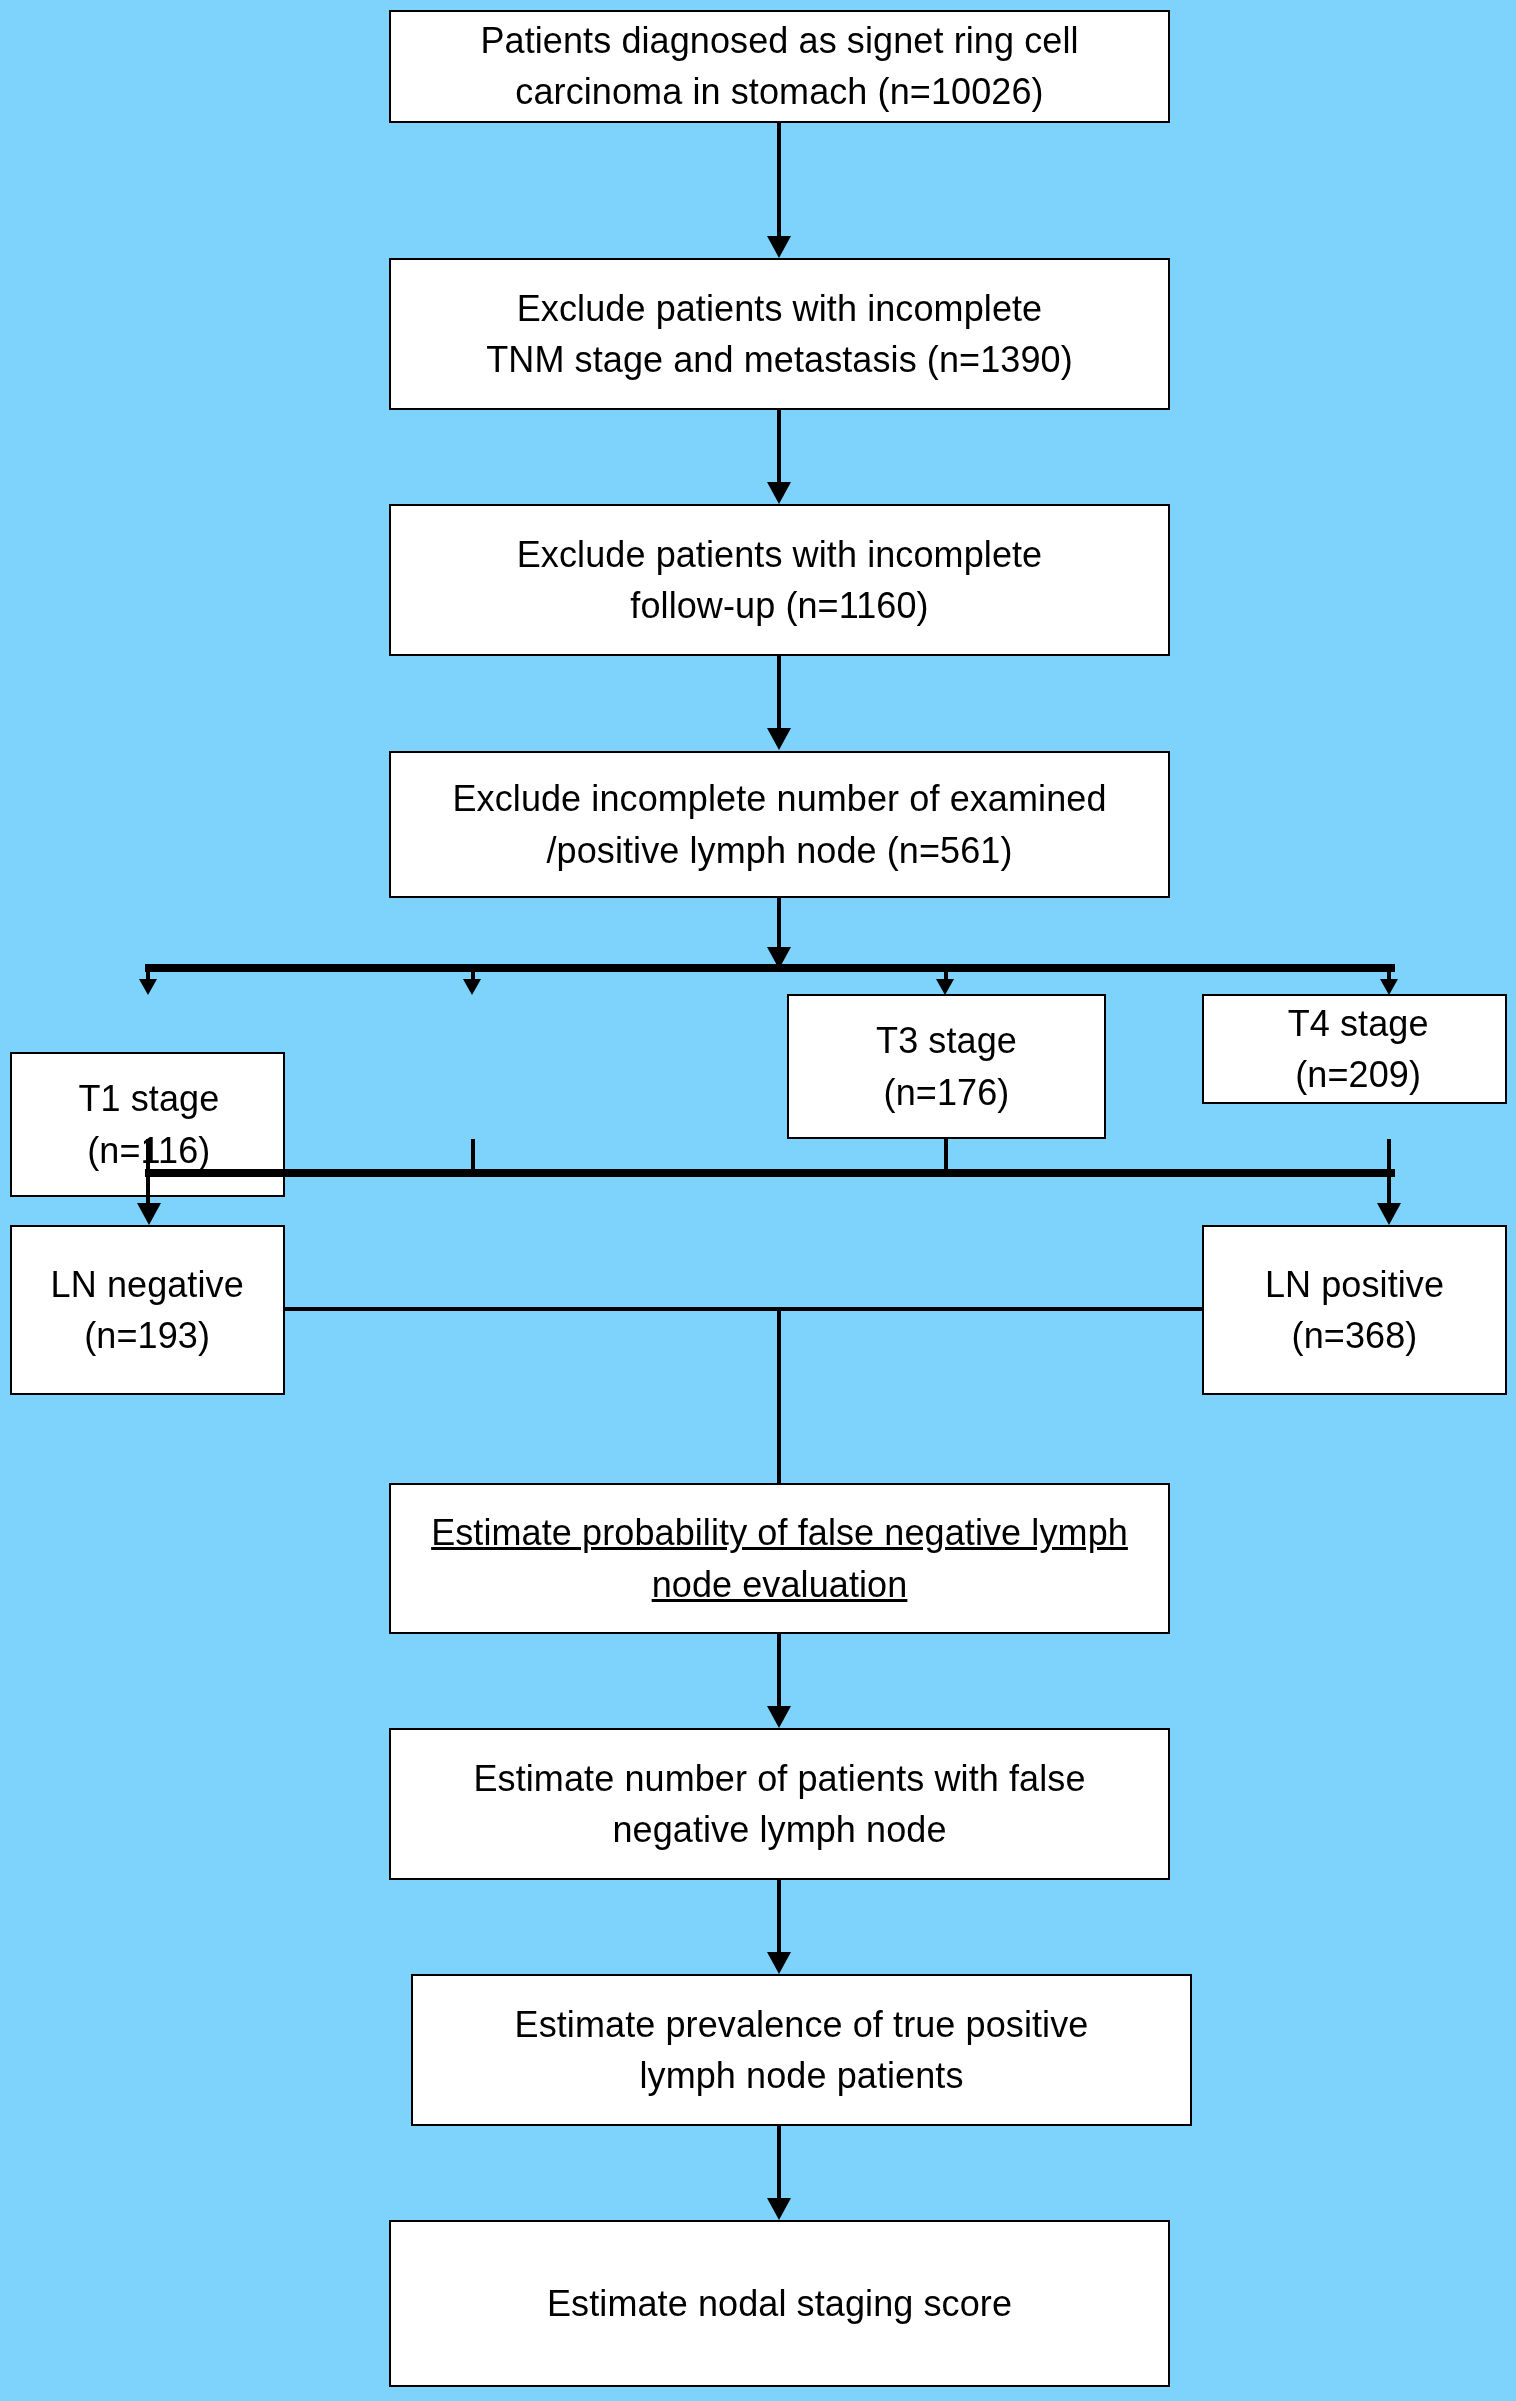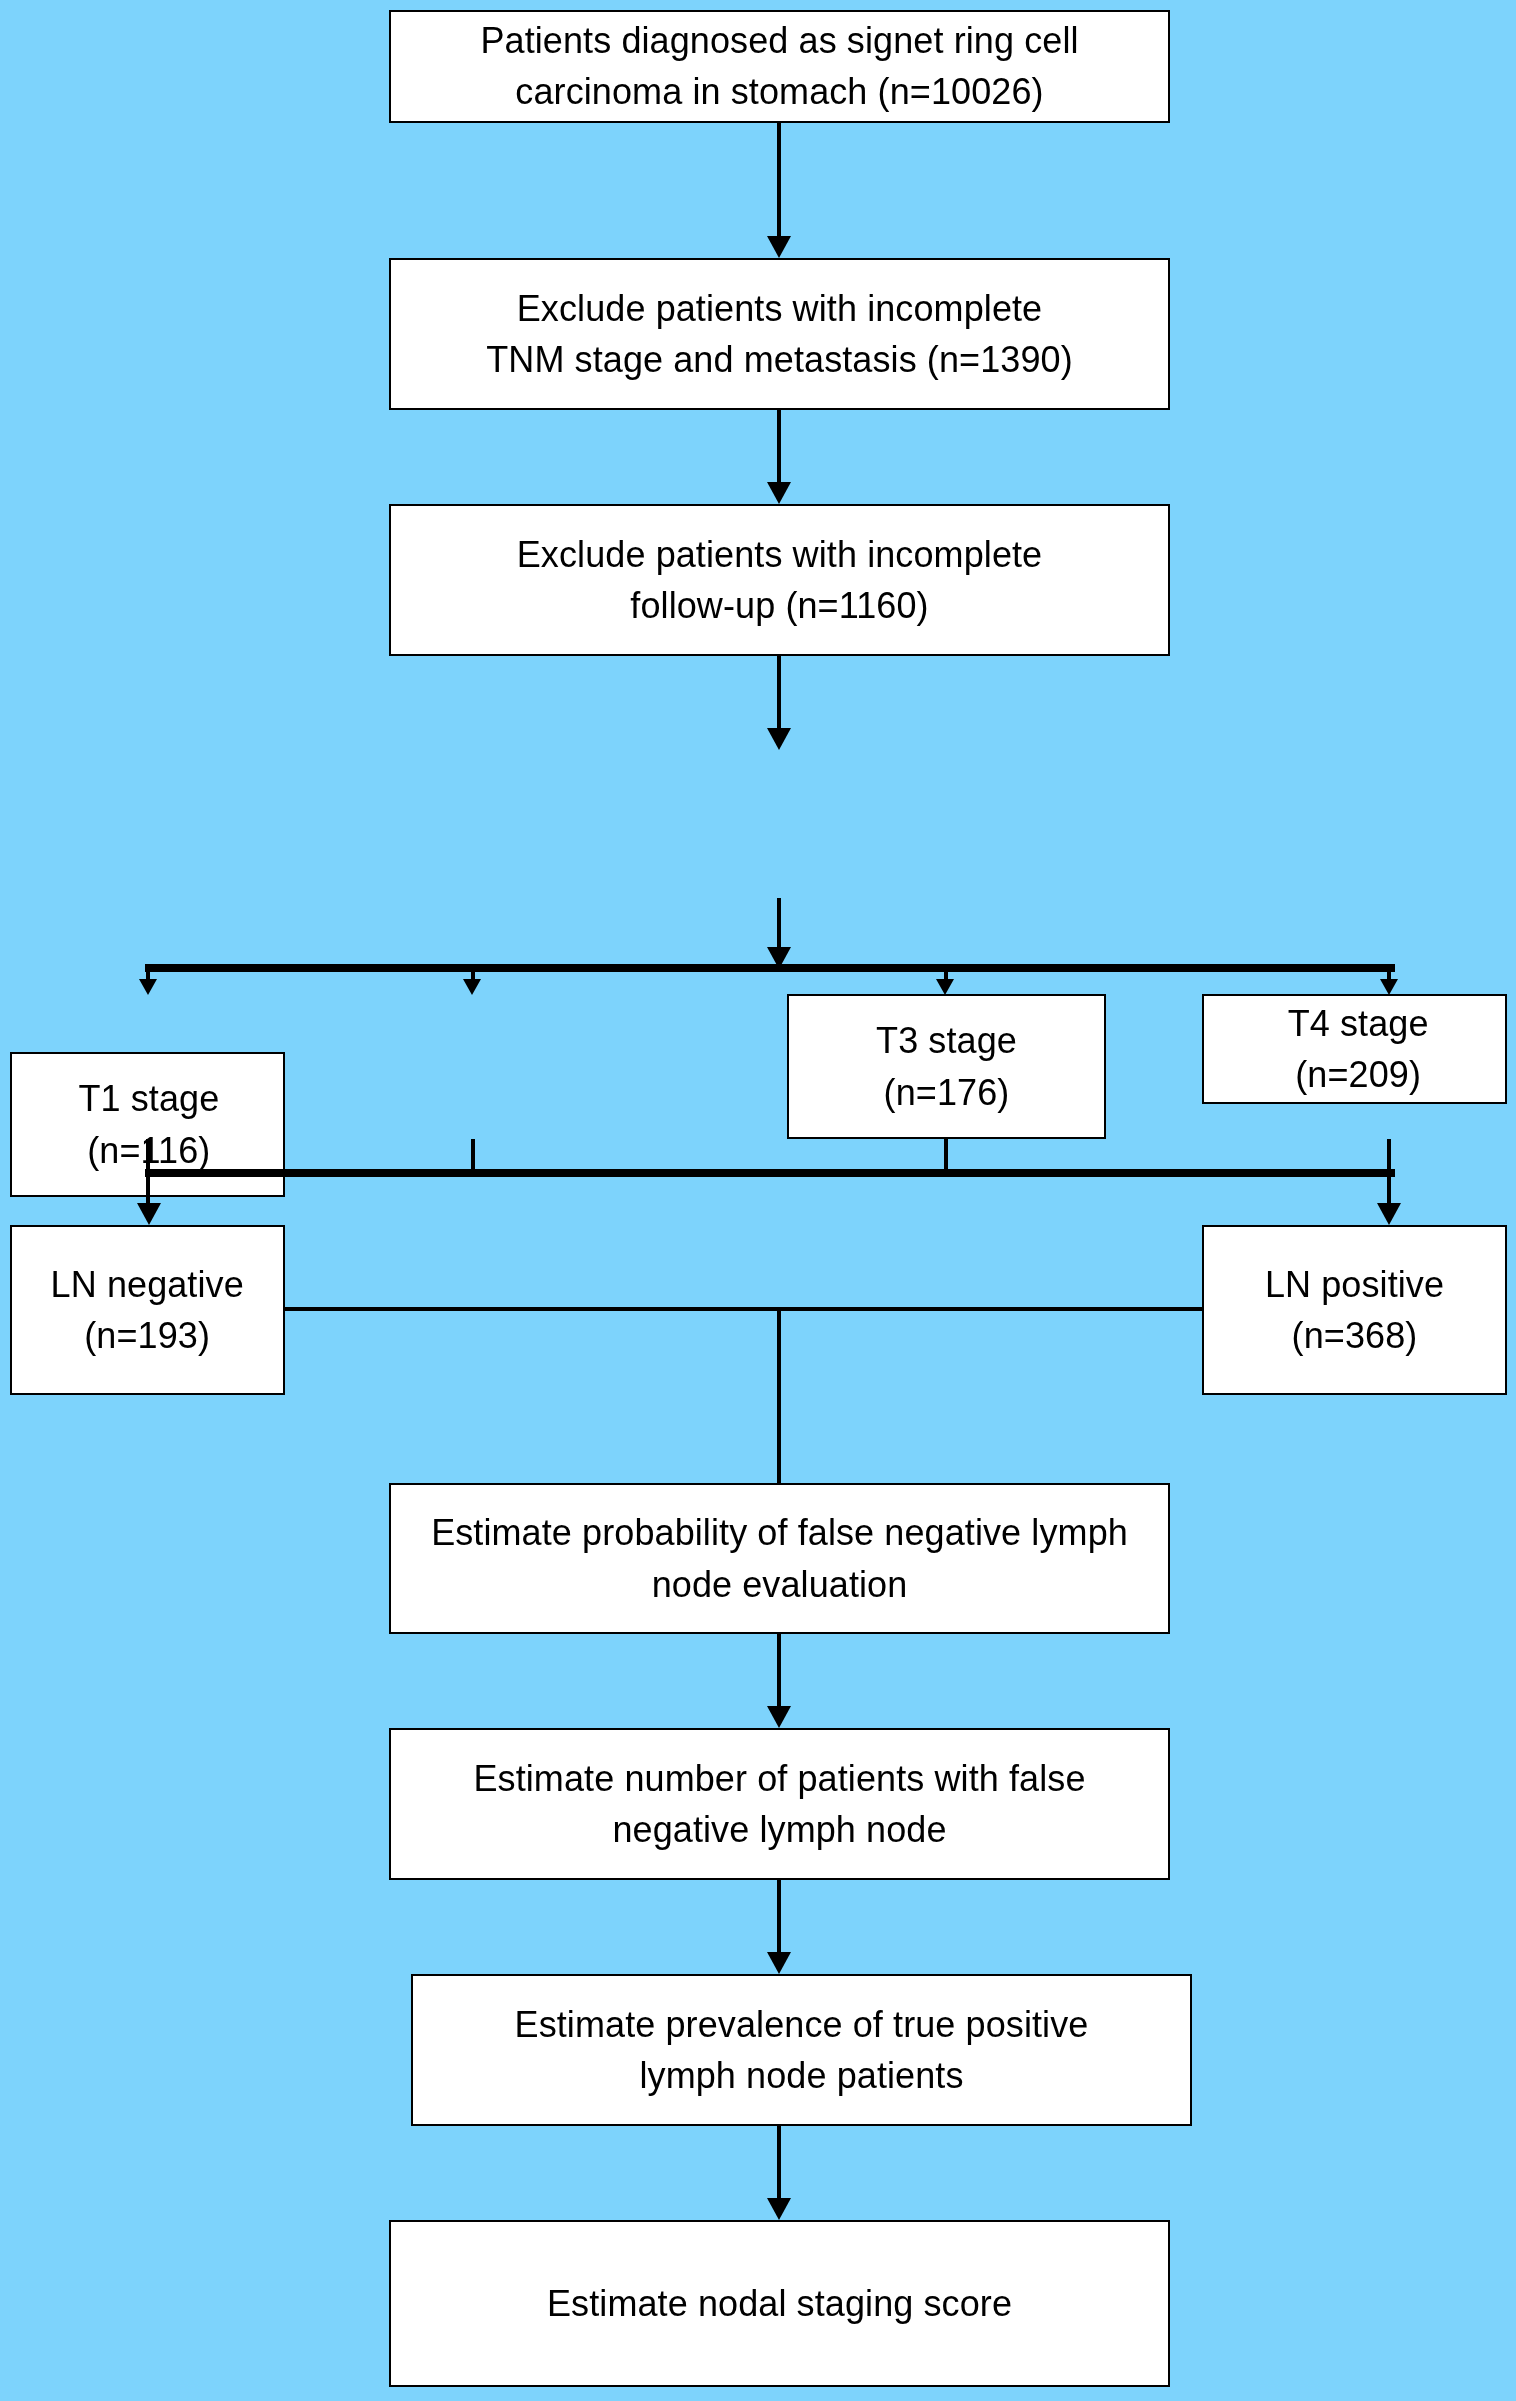--- a/index.html
+++ b/index.html
@@ -91,20 +91,24 @@
   <div class="arrowhead" style="left:767px; top:482px;"></div>
 
   <div class="node" style="left:389px; top:504px; width:781px; height:152px;">
     <span class="node-text">Exclude patients with incomplete
 follow-up (n=1160)</span>
   </div>
 
   <div class="vline" style="left:777px; top:656px; height:73px;"></div>
   <div class="arrowhead" style="left:767px; top:728px;"></div>
 
+  <div class="node" style="left:389px; top:751px; width:781px; height:147px;">
+    <span class="node-text">Exclude incomplete number of examined
+/positive lymph node (n=561)</span>
+  </div>
 
   <div class="vline" style="left:777px; top:898px; height:52px;"></div>
   <div class="arrowhead" style="left:767px; top:947px;"></div>
 
   <div class="hbar" style="left:145px; top:964px; width:1250px;"></div>
 
   <div class="vline" style="left:146px; top:972px; height:10.6px;"></div>
   <div class="arrowhead small" style="left:139px; top:979px;"></div>
 
   <div class="vline" style="left:471px; top:972px; height:10.6px;"></div>
@@ -152,21 +156,21 @@
 
   <div class="node" style="left:1202px; top:1225px; width:305px; height:170px;">
     <span class="node-text">LN positive
 (n=368)</span>
   </div>
 
   <div class="hline" style="left:284px; top:1307px; width:919px;"></div>
 
   <div class="vline" style="left:777px; top:1307px; height:179px;"></div>
 
-  <div class="node" style="left:389px; top:1483px; width:781px; height:151px;">
+  <div class="node" style="left:389px; top:1483px; width:781px; height:151px;text-decoration:underline;">
     <span class="node-text">Estimate probability of false negative lymph
 node evaluation</span>
   </div>
 
   <div class="vline" style="left:777px; top:1634px; height:73px;"></div>
   <div class="arrowhead" style="left:767px; top:1706px;"></div>
 
   <div class="node" style="left:389px; top:1728px; width:781px; height:152px;">
     <span class="node-text">Estimate number of patients with false
 negative lymph node</span>

